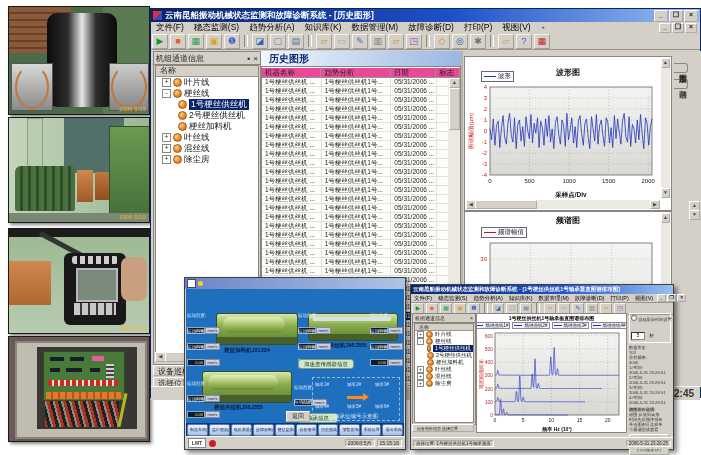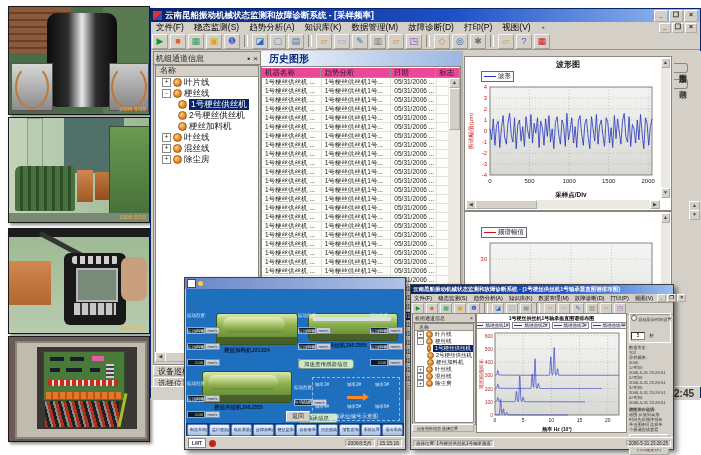--- a/index.html
+++ b/index.html
@@ -152,21 +152,21 @@
     <div class="abs" style="left:2px;top:40px;width:76px;height:7px;background:repeating-linear-gradient(90deg,#e07828 0 5px,#c05018 5px 7px)"></div>
   </div>
   <div class="abs" style="left:36px;top:64px;width:74px;height:26px;background:repeating-linear-gradient(75deg,#b03020 0 3px,#20201e 3px 6px,#888 6px 8px)"></div>
   <div class="abs" style="left:112px;top:56px;width:3px;height:34px;background:#aac020;transform:rotate(12deg)"></div>
 </div>
 
 <div class="abs" style="left:150px;top:8px;width:551px;height:390px;background:#d4d0c8;border:1px solid #08246b;box-sizing:border-box">
 
   <div class="titlebar abs" style="left:0;top:0;width:100%;height:13px">
     <span class="abs" style="left:2px;top:2px;width:9px;height:9px;background:linear-gradient(135deg,#e03030 50%,#3050c0 50%)"></span>
-    <span style="margin-left:14px;font-size:8.5px;white-space:nowrap">云南昆船振动机械状态监测和故障诊断系统 - [采样频率]</span>
+    <span style="margin-left:14px;font-size:8.5px;white-space:nowrap">云南昆船振动机械状态监测和故障诊断系统 - [历史图形]</span>
     <span style="margin-left:auto;display:flex;margin-right:2px">
       <span class="winbtn" style="width:12px;height:10px">_</span>
       <span class="winbtn" style="width:12px;height:10px">❐</span>
       <span class="winbtn" style="width:12px;height:10px">×</span>
     </span>
   </div>
 
   <div class="menubar abs" style="left:0;top:13px;width:100%;height:11px">
     <span id="main-menu" style="display:flex">
         <span class="mi">文件(F)</span>
@@ -496,21 +496,21 @@
       <span class="sbb" style="left:1px;bottom:0;width:9px;height:8px">▼</span>
       <span class="sbt" style="left:1px;top:10px;width:9px;height:40px"></span>
     </div>
   </div>
 
   <div class="abs" style="left:310px;top:42px;width:2px;height:336px;background:#b8b4ac"></div>
 
   <div class="abs" style="left:312px;top:42px;width:210px;height:336px;background:#d4d0c8">
 
     <div class="chartbox" style="left:1px;top:5px;width:206px;height:153px">
-      <div class="ctitle" style="margin-top:2px">波形图</div>
+      <div class="ctitle" style="margin-top:10px">波形图</div>
       <div class="legend" style="left:16px;top:14px;height:9px">
         <span class="legline"></span>
         <span>波形</span>
       </div>
       <div id="waveform-chart" class="abs" style="left:1px;top:24px;width:194px;height:118px"><svg width="194" height="118" viewBox="0 0 194 118">
             <defs>
               <linearGradient id="gw" x1="0" y1="0" x2="0" y2="1">
                 <stop offset="0%" stop-color="#f4f4f2"></stop>
                 <stop offset="100%" stop-color="#d8d8d4"></stop>
               </linearGradient>
@@ -553,20 +553,21 @@
         <span class="sbb" style="left:0;bottom:0;width:7px;height:8px">▼</span>
       </div>
       <div class="sb" style="left:1px;bottom:1px;width:194px;height:9px">
         <span class="sbb" style="left:0;top:0;width:8px;height:7px">◀</span>
         <span class="sbb" style="right:0;top:0;width:8px;height:7px">▶</span>
         <span class="sbt" style="left:9px;top:0;width:60px;height:7px"></span>
       </div>
     </div>
 
     <div class="chartbox" style="left:1px;top:160px;width:206px;height:176px">
+      <div class="ctitle" style="margin-top:3px">频谱图</div>
       <div class="legend" style="left:16px;top:15px;height:9px">
         <span class="legline" style="border-top-color:#cc1111"></span>
         <span>频谱幅值</span>
       </div>
       <div id="spectrum-chart" class="abs" style="left:1px;top:25px;width:194px;height:150px"><svg width="194" height="150" viewBox="0 0 194 150">
             <defs>
               <linearGradient id="gs" x1="0" y1="0" x2="0" y2="1">
                 <stop offset="0%" stop-color="#f4f4f2"></stop>
                 <stop offset="100%" stop-color="#d8d8d4"></stop>
               </linearGradient>

